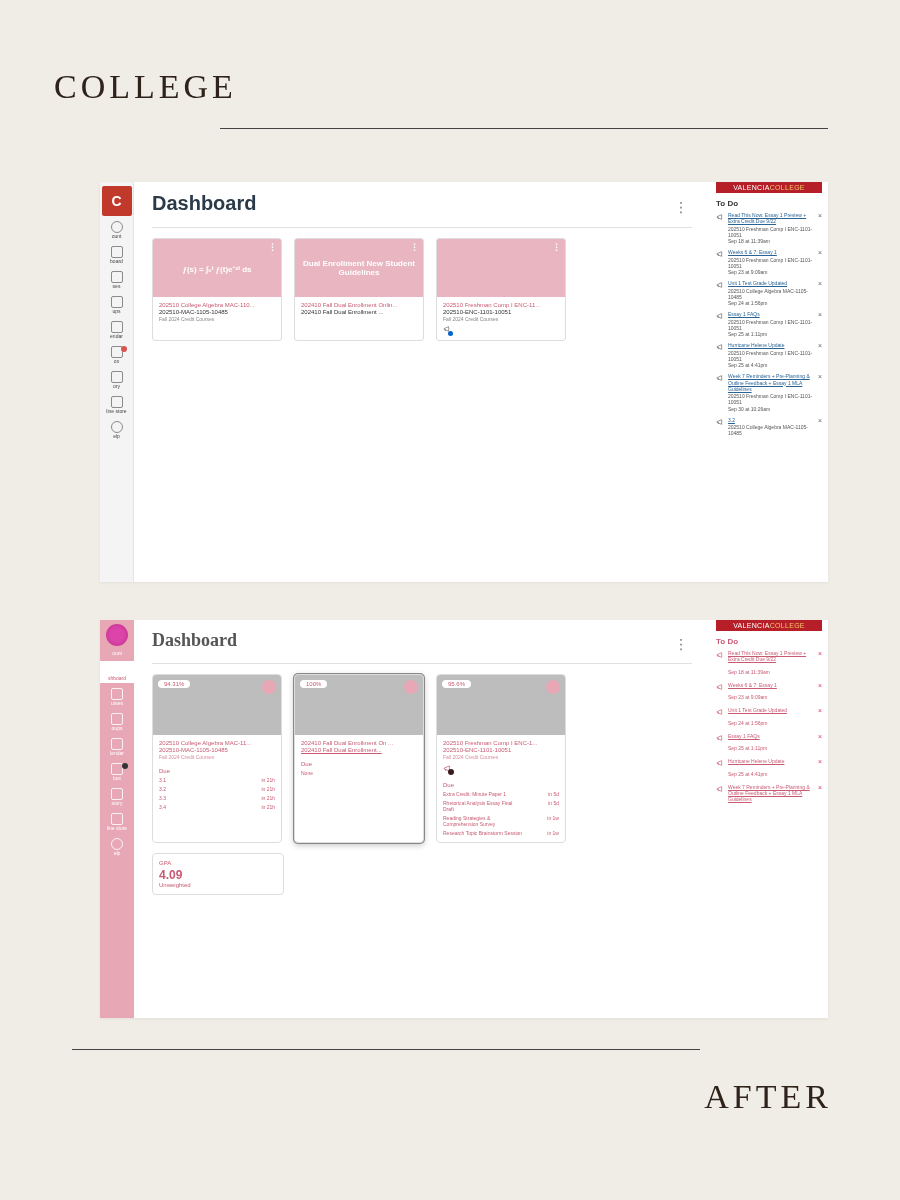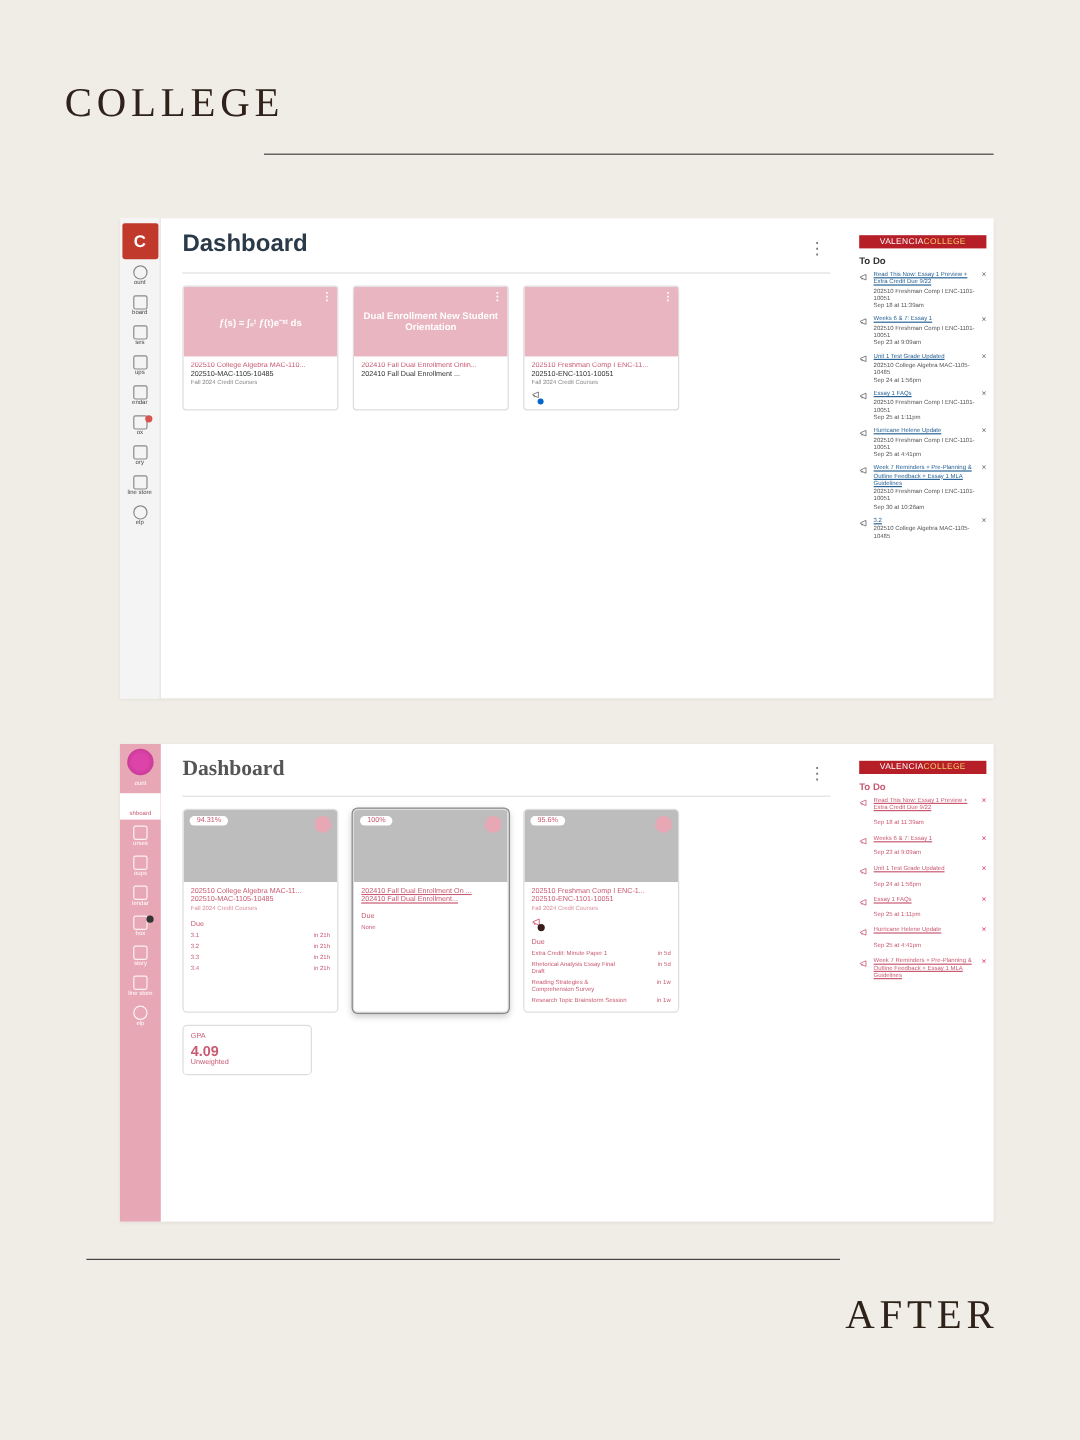--- a/index.html
+++ b/index.html
@@ -49,23 +49,23 @@
 .cardp .pct{position:absolute;top:5px;left:5px;background:#fff;color:#c85a72;border-radius:8px;padding:1px 6px;font-size:6px}
 .cardp .circ{position:absolute;top:5px;right:5px;width:14px;height:14px;border-radius:50%;background:#e8a7b5}
 .cardp .body{padding:5px 6px 6px}
 .cardp .link{color:#c85a72;font-size:6px;display:block;white-space:nowrap;overflow:hidden;text-overflow:ellipsis}
 .cardp .underline{text-decoration:underline}
 .cardp .sub{color:#c85a72;font-size:6px;margin-top:1px}
 .cardp .term{color:#c85a72;font-size:5px;margin-top:1px;opacity:.7}
 .cardp .due-h{color:#c85a72;font-size:6px;margin-top:8px}
 .cardp .due-row{display:flex;justify-content:space-between;color:#c85a72;font-size:5px;margin-top:3px}
 .cardp .due-row .l{max-width:80px}
-.gpa-card{width:108px;border:1px solid #ddd;border-radius:4px;padding:6px;font-size:6px;color:#c85a72;margin-top:10px}
+.gpa-card{width:132px;border:1px solid #ddd;border-radius:4px;padding:6px;font-size:6px;color:#c85a72;margin-top:10px}
 .gpa-card .val{font-size:12px;font-weight:700;margin-top:2px}
-.sidebar{position:absolute;right:0;top:0;bottom:10px;width:118px;padding:14px 6px 0;overflow:hidden}
+.sidebar{position:absolute;right:0;top:0;bottom:10px;width:118px;padding:0 6px 0;overflow:hidden}
 .brand{background:#b61f27;color:#fff;font-size:7px;letter-spacing:.3px;padding:2px 4px;margin-bottom:6px;text-align:center}
 .brand .c2{color:#f4c96a}
 .todo-h{font-size:8px;font-weight:700;color:#333;margin-bottom:4px}
 .todo-h.pink{color:#c85a72}
 .todo-item{position:relative;padding:0 8px 5px 12px;font-size:5px;line-height:1.25}
 .todo-item .ann{position:absolute;left:0;top:1px;width:8px;height:8px}
 .todo-item .close{position:absolute;right:0;top:0;font-size:7px;color:#666;cursor:pointer}
 .todo-item .close.pink{color:#d37}
 .todo-item .title{color:#2a6496;text-decoration:underline;display:block}
 .todo-item .title.pink{color:#c85a72;text-decoration:underline}
@@ -138,21 +138,21 @@
             <span class="dots">⋮</span>
           </div>
           <div class="body">
             <a class="link">202510 College Algebra MAC-110...</a>
             <div class="sub">202510-MAC-1105-10485</div>
             <div class="term">Fall 2024 Credit Courses</div>
           </div>
         </div>
         <div class="card">
           <div class="thumb thumb-img2">
-            <span>Dual Enrollment New Student Orientation</span>
+            <span>Dual Enrollment New Student Guidelines</span>
             <span class="dots">⋮</span>
           </div>
           <div class="body">
             <a class="link">202410 Fall Dual Enrollment Onlin...</a>
             <div class="sub">202410 Fall Dual Enrollment ...</div>
           </div>
         </div>
         <div class="card">
           <div class="thumb thumb-img3">
             <span></span>

